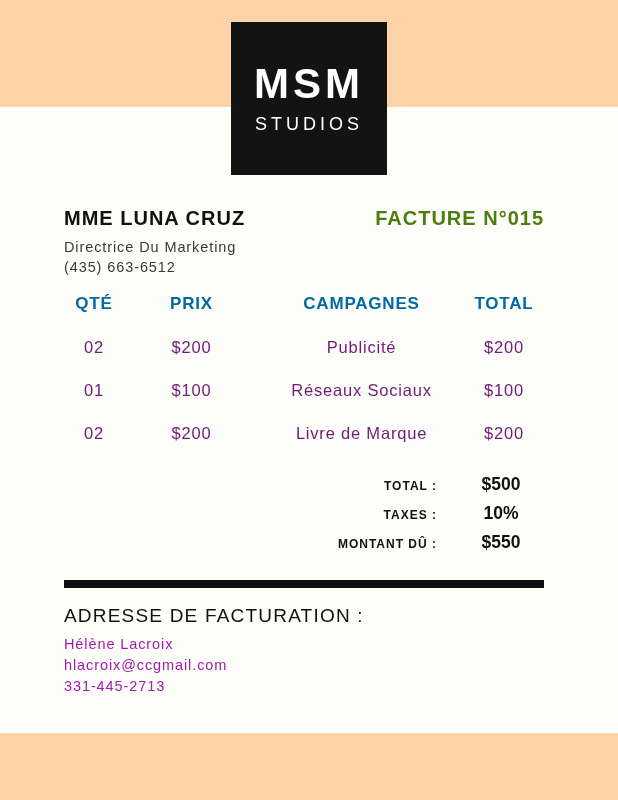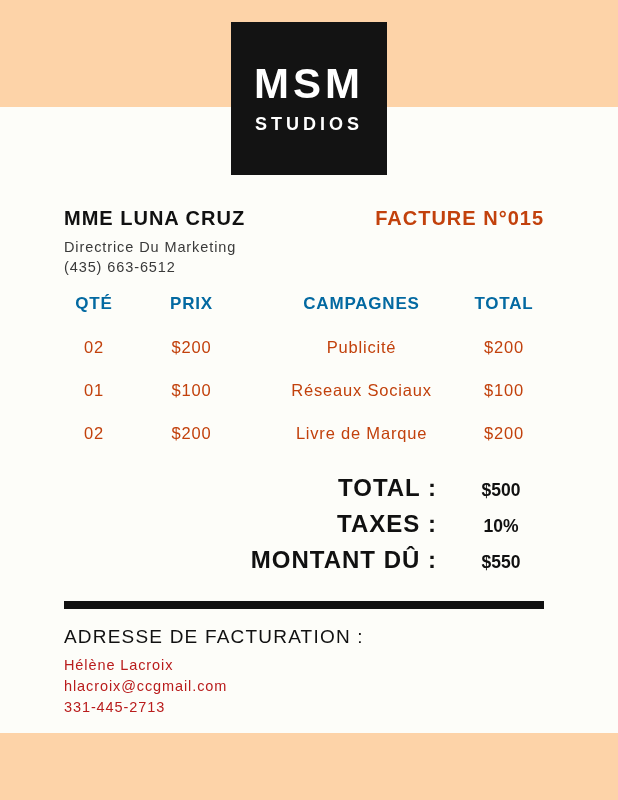--- a/index.html
+++ b/index.html
@@ -14,44 +14,44 @@
   }
   .band{position:absolute;left:0;right:0;background:#FDD3A8;}
   .band-top{top:0;height:107px;}
   .band-bottom{top:733px;height:67px;}
   .logo{
     position:absolute;left:231px;top:22px;width:156px;height:153px;
     background:#131313;color:#ffffff;
     display:flex;flex-direction:column;align-items:center;justify-content:center;
   }
   .logo-line1{font-size:42px;font-weight:bold;letter-spacing:4px;line-height:44px;}
-  .logo-line2{font-size:18px;letter-spacing:4px;margin-top:8px;font-weight:700;}
+  .logo-line2{font-size:18px;letter-spacing:4px;margin-top:8px;font-weight:400;}
   .content{position:absolute;left:64px;top:207px;width:480px;}
   .header-row{display:flex;justify-content:space-between;align-items:flex-start;}
   .client-name{font-size:20px;font-weight:bold;letter-spacing:1px;color:#111;}
   .client-role,.client-phone{font-size:14.5px;color:#3a3a3a;letter-spacing:0.9px;line-height:20px;}
   .client-role{margin-top:7px;}
-  .invoice-no{font-size:20px;font-weight:bold;letter-spacing:1px;color:#c2410c;}
+  .invoice-no{font-size:20px;font-weight:bold;letter-spacing:1px;color:#4d7c0f;}
   .inv-table{margin-top:17px;}
   .trow{display:flex;align-items:baseline;}
   .thead{font-weight:bold;font-size:17px;letter-spacing:0.8px;color:#0369a1;}
   .c1{width:60px;text-align:center;}
   .c2{width:135px;text-align:center;}
   .c3{width:205px;text-align:center;}
   .c4{width:80px;text-align:center;}
-  .tdata{margin-top:24px;font-size:16.5px;color:#c2410c;letter-spacing:0.8px;}
+  .tdata{margin-top:24px;font-size:16.5px;color:#701a75;letter-spacing:0.8px;}
   .totals{margin-top:31px;}
   .totals-row{display:flex;justify-content:flex-end;align-items:baseline;margin-top:8px;}
   .totals-row:first-child{margin-top:0;}
-  .t-label{font-weight:bold;font-size:24px;letter-spacing:1px;text-align:right;color:#111;}
+  .t-label{font-weight:bold;font-size:12px;letter-spacing:1px;text-align:right;color:#111;}
   .t-value{width:86px;margin-left:21px;text-align:center;font-weight:bold;font-size:17.5px;color:#111;}
   .divider{margin-top:27px;height:8px;background:#111;width:100%;}
   .billing{margin-top:17px;}
   .billing-title{font-size:19px;font-weight:normal;letter-spacing:1.2px;color:#111;}
-  .billing-line{font-size:14.5px;color:#b91c1c;letter-spacing:0.9px;line-height:21px;}
+  .billing-line{font-size:14.5px;color:#a21caf;letter-spacing:0.9px;line-height:21px;}
   .billing-line.first{margin-top:7px;}
 </style>
 </head>
 <body>
 
 <div class="page">
 
   <div class="band band-top"></div>
   <div class="band band-bottom"></div>
 

